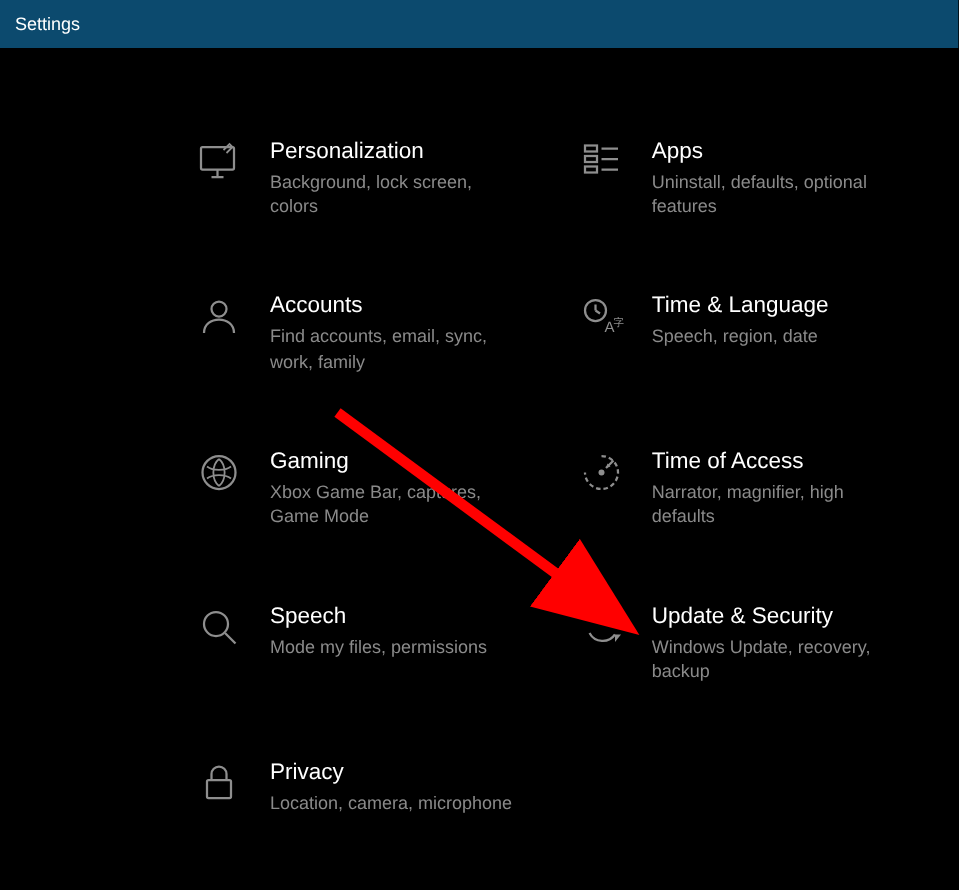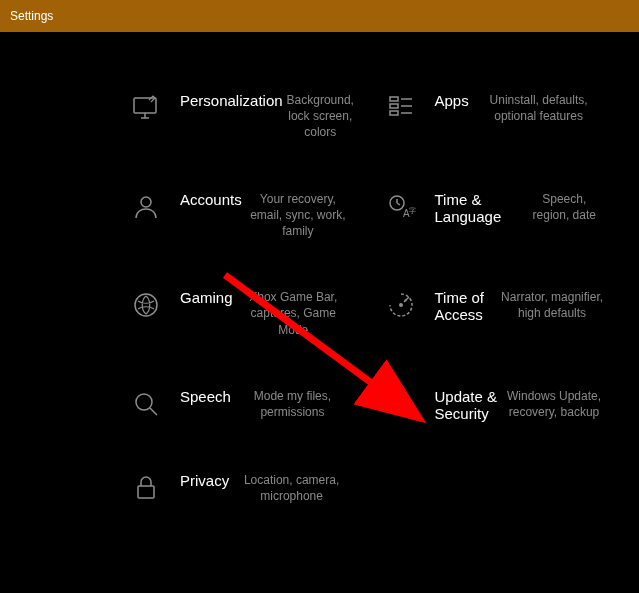--- a/index.html
+++ b/index.html
@@ -7,21 +7,21 @@
       width: 639px;
       height: 593px;
       background: #000;
       font-family: "Segoe UI", -apple-system, sans-serif;
       color: #fff;
       overflow: hidden;
       position: relative;
     }
     .titlebar {
       height: 32px;
-      background: #a16207;
+      background: #0c4a6e;
       display: flex;
       align-items: center;
       padding: 0 10px;
       font-size: 12px;
       color: #fff;
     }
     .content {
       padding: 60px 0 0 0;
     }
     .grid {
@@ -46,34 +46,33 @@
       justify-content: center;
       color: #8e8e8e;
     }
     .cat-icon svg {
       stroke: #8e8e8e;
       fill: none;
       stroke-width: 1.5;
     }
     .cat-text {
       display: flex;
-      flex-direction: row;
+      flex-direction: column;
       gap: 4px;
       max-width: 170px;
     }
     .cat-title {
       font-size: 15px;
       color: #fff;
       font-weight: 400;
     }
     .cat-desc {
       font-size: 12px;
       color: #8a8a8a;
       line-height: 1.35;
-      text-align: center;
     }
     .arrow-overlay {
       position: absolute;
       left: 220px;
       top: 270px;
       pointer-events: none;
     }
   </style>
 </head>
 <body>
@@ -119,21 +118,21 @@
 
     <div class="category">
       <span class="cat-icon">
         <svg width="28" height="28" viewBox="0 0 28 28">
             <circle cx="14" cy="9" r="5"></circle>
             <path d="M4 25 C4 19 9 16 14 16 C19 16 24 19 24 25"></path>
           </svg>
       </span>
       <div class="cat-text">
         <span class="cat-title">Accounts</span>
-        <span class="cat-desc">Your recovery, email, sync, work, family</span>
+        <span class="cat-desc">Find accounts, email, sync, work, family</span>
       </div>
     </div>
 
     <div class="category">
       <span class="cat-icon">
         <svg width="30" height="28" viewBox="0 0 30 28">
             <circle cx="11" cy="10" r="7"></circle>
             <line x1="11" y1="6" x2="11" y2="10"></line>
             <line x1="11" y1="10" x2="14" y2="12"></line>
             <text x="17" y="24" font-size="10" fill="#8e8e8e" stroke="none">A</text>

